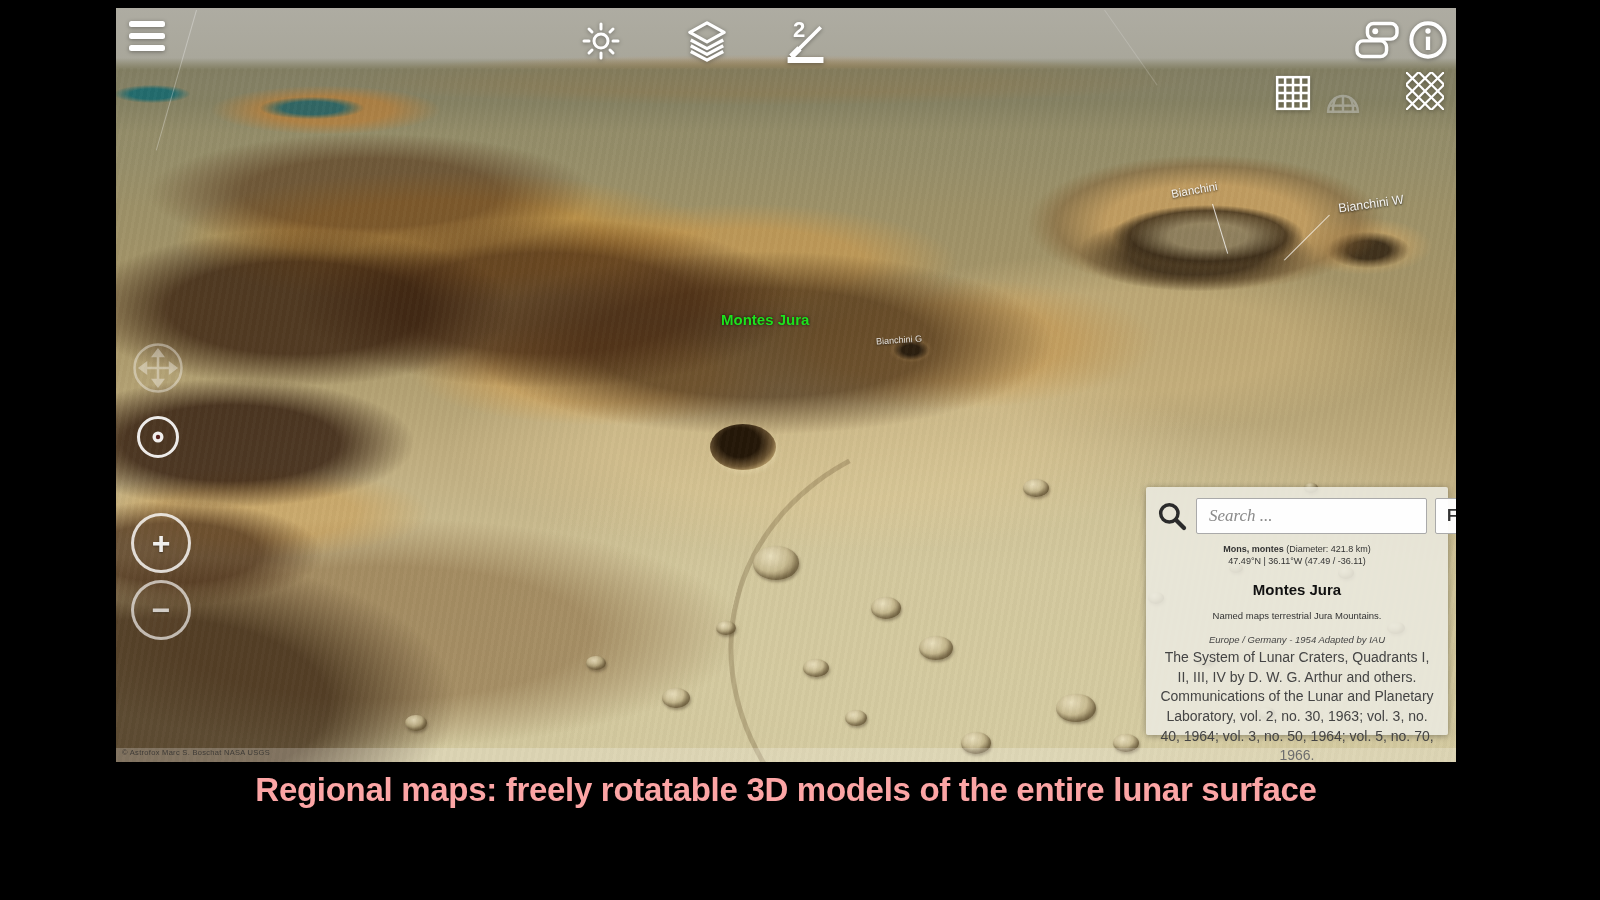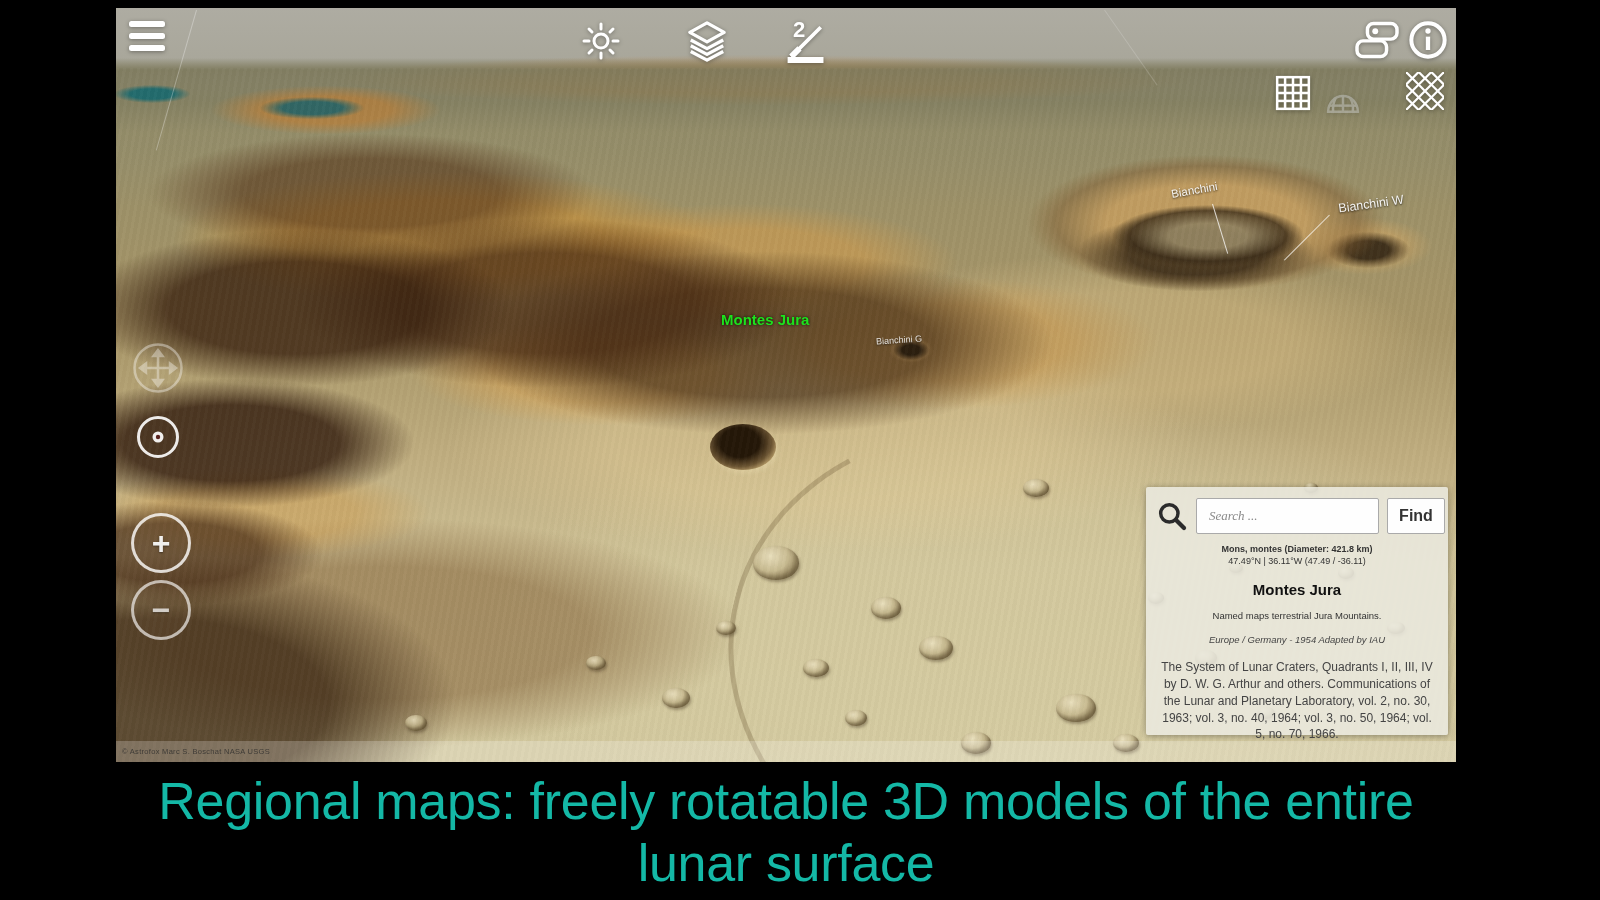--- a/index.html
+++ b/index.html
@@ -78,39 +78,39 @@
     color:rgba(255,255,255,.92);font-size:32px;font-weight:bold;line-height:1;
     background:rgba(120,100,70,.12);text-shadow:0 1px 2px rgba(0,0,0,.4);}
 
   
   .panel{position:absolute;left:1030px;top:479px;width:302px;height:248px;z-index:6;
     background:rgba(235,233,223,.88);border-radius:2px;box-shadow:0 1px 6px rgba(0,0,0,.35);
     box-sizing:border-box;padding:11px 10px 8px;}
   .srow{display:flex;align-items:center;gap:8px;}
   .sinput{flex:1;height:36px;box-sizing:border-box;border:1px solid #aaa;border-radius:2px;
     background:rgba(255,255,255,.96);padding:0 12px;font-family:"Liberation Serif",serif;
-    font-style:italic;font-size:13px;color:#555;}
+    font-style:italic;font-size:17px;color:#555;}
   .sinput::placeholder{color:#8a8a8a;}
   .findbtn{height:36px;min-width:58px;border:1px solid #aaa;border-radius:2px;background:rgba(255,255,255,.96);
     font-family:"Liberation Sans",sans-serif;font-weight:bold;font-size:16px;color:#333;cursor:pointer;}
   .pinfo{text-align:center;color:#222;}
   .pline{font-size:9px;line-height:1.35;color:#333;}
   .ptitle{font-size:15px;font-weight:bold;margin:14px 0 12px;color:#111;}
   .porigin{font-size:9.5px;color:#333;}
   .papproval{font-size:9.5px;font-style:italic;margin-top:13px;color:#444;}
-  .pref{font-size:12px;line-height:1.4;margin-top:14px;color:#444;padding:0 2px;}
-
-  
-  .attr-strip{position:absolute;left:0;bottom:0;width:100%;height:21px;z-index:6;
-    background:rgba(255,255,255,.22);display:flex;align-items:center;}
+  .pref{font-size:14px;line-height:1.4;margin-top:3px;color:#444;padding:0 2px;}
+
+  
+  .attr-strip{position:absolute;left:0;bottom:0;width:100%;height:14px;z-index:6;
+    background:rgba(255,255,255,.22);display:flex;align-items:flex-start;}
   .attr-text{font-size:7.5px;color:rgba(40,40,40,.75);padding-left:6px;filter:blur(.4px);letter-spacing:.3px;}
 
   
   .caption-wrap{position:absolute;left:116px;top:770px;width:1340px;z-index:2;text-align:center;}
-  .caption{display:inline-block;max-width:1260px;color:#14b8a6;font-weight:normal;font-size:52px;
+  .caption{display:inline-block;max-width:1260px;color:#fca5a5;font-weight:bold;font-size:33px;
     line-height:1.2;letter-spacing:-.3px;}
 </style>
 </head>
 <body>
 
 <div class="stage">
 
   <div class="app">
     <div class="paint"></div>
     <div class="arc-rim"></div>
@@ -284,21 +284,21 @@
         <span style="display:flex;">
           <svg width="32" height="32" viewBox="0 0 24 24">
             <circle cx="10" cy="10" r="6.5" fill="none" stroke="#2b2b2b" stroke-width="2.6"></circle>
             <line x1="15" y1="15" x2="21" y2="21" stroke="#2b2b2b" stroke-width="3.2" stroke-linecap="round"></line>
           </svg>
         </span>
         <input class="sinput" type="text" placeholder="Search ..." style="">
         <button class="findbtn">Find</button>
       </div>
       <div class="pinfo">
-        <div class="pline" style="margin-top:9px;font-weight:bold;"><b>Mons, montes</b> <span>(Diameter: 421.8 km)</span></div>
+        <div class="pline" style="margin-top:9px;"><b>Mons, montes</b> <span>(Diameter: 421.8 km)</span></div>
         <div class="pline">47.49°N | 36.11°W (47.49 / -36.11)</div>
         <div class="ptitle">Montes Jura</div>
         <div class="porigin">Named maps terrestrial Jura Mountains.</div>
         <div class="papproval">Europe / Germany - 1954 Adapted by IAU</div>
         <div class="pref">The System of Lunar Craters, Quadrants I, II, III, IV by D. W. G. Arthur and others. Communications of the Lunar and Planetary Laboratory, vol. 2, no. 30, 1963; vol. 3, no. 40, 1964; vol. 3, no. 50, 1964; vol. 5, no. 70, 1966.</div>
       </div>
     </div>
 
     <div class="attr-strip">
       <span class="attr-text">© Astrofox Marc S. Boschat NASA USGS</span>

